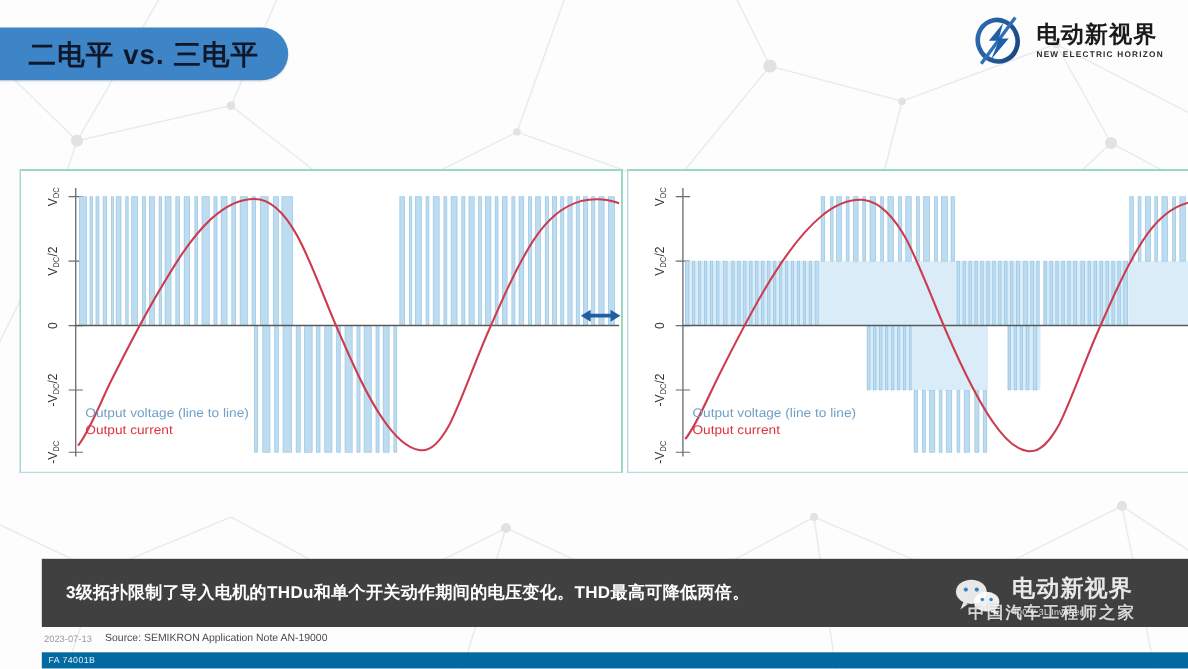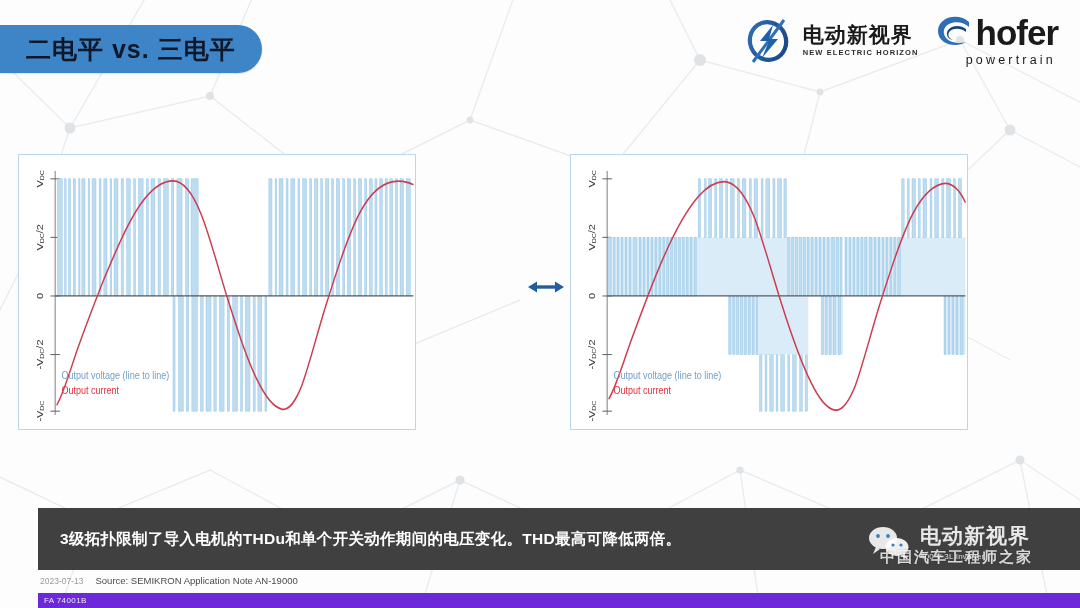--- a/index.html
+++ b/index.html
@@ -66,21 +66,21 @@
   }
   .hofer-sub {
     font-size: 12.5px; color: #1a1a1a;
     letter-spacing: 3.2px; margin-top: 1px; margin-right: 2px;
   }
 
   
   .chart-panel {
     position: absolute;
     top: 154px;
-    width: 398px; height: 276px;
+    width: 548px; height: 276px;
     background: #22c55e;
     border: 1px solid #bcd6e8;
   }
   #chart-panel-left  { left: 18px; }
   #chart-panel-right { left: 570px; }
 
   .chart-svg { display: block; width: 100%; height: 100%; }
 
   
 
@@ -112,21 +112,21 @@
     position: absolute;
     left: 40px; top: 575px;
     display: flex; align-items: center; gap: 12px;
   }
   #footer-date { font-size: 8.5px; color: #9a9a9a; }
   #footer-source { font-size: 9.5px; color: #4a4a4a; }
   #footer-code-bar {
     position: absolute;
     left: 38px; top: 593px;
     width: 1042px; height: 15px;
-    background: #6d28d9;
+    background: #0369a1;
     display: flex; align-items: center;
   }
   #footer-code {
     font-size: 8px; color: #e8eef5;
     padding-left: 6px; letter-spacing: .4px;
   }
 
   
   #wechat-wm {
     position: absolute;
@@ -226,31 +226,20 @@
         <ellipse cx="28" cy="23" rx="18" ry="19" fill="none" stroke="url(#bolt-grad)" stroke-width="4.2" transform="rotate(-22 28 23)"></ellipse>
         <path d="M44,2 L13,44" stroke="#2f6fb5" stroke-width="3" fill="none"></path>
         <path d="M33,7 L20,23 L29,23 L22,40 L38,21 L29,21 Z" fill="#1d5fa8"></path>
       </svg>
       <div class="deh-text">
         <span class="deh-cn">电动新视界</span>
         <span class="deh-en">NEW ELECTRIC HORIZON</span>
       </div>
     </div>
 
-    <div class="logo-hofer">
-      <div class="hofer-row">
-        <svg width="42" height="38" viewBox="0 0 42 38">
-          <path d="M36,8 C30,2 18,1 11,6 C3,11 3,23 11,28 C17,32 27,32 33,28
-                   C27,30 18,29 14,25 C9,20 10,13 16,10 C22,7 31,8 36,13 Z" fill="#2f6fb5"></path>
-          <path d="M33,15 C28,11 20,11 16,15 C12,19 14,25 20,26 C15,24 14,20 17,17 C21,14 28,14 33,18 Z" fill="#17447f"></path>
-        </svg>
-        <span class="hofer-word">hofer</span>
-      </div>
-      <span class="hofer-sub">powertrain</span>
-    </div>
 
   </div>
 
   <div class="chart-panel" id="chart-panel-left">
     <svg class="chart-svg" viewBox="0 0 504 276" preserveAspectRatio="none">
 
       <rect x="0" y="0" width="504" height="276" fill="#ffffff"></rect>
 
       <g stroke="#6b6b6b" stroke-width="1.1" fill="none">
         <line x1="46" y1="16" x2="46" y2="262"></line>

